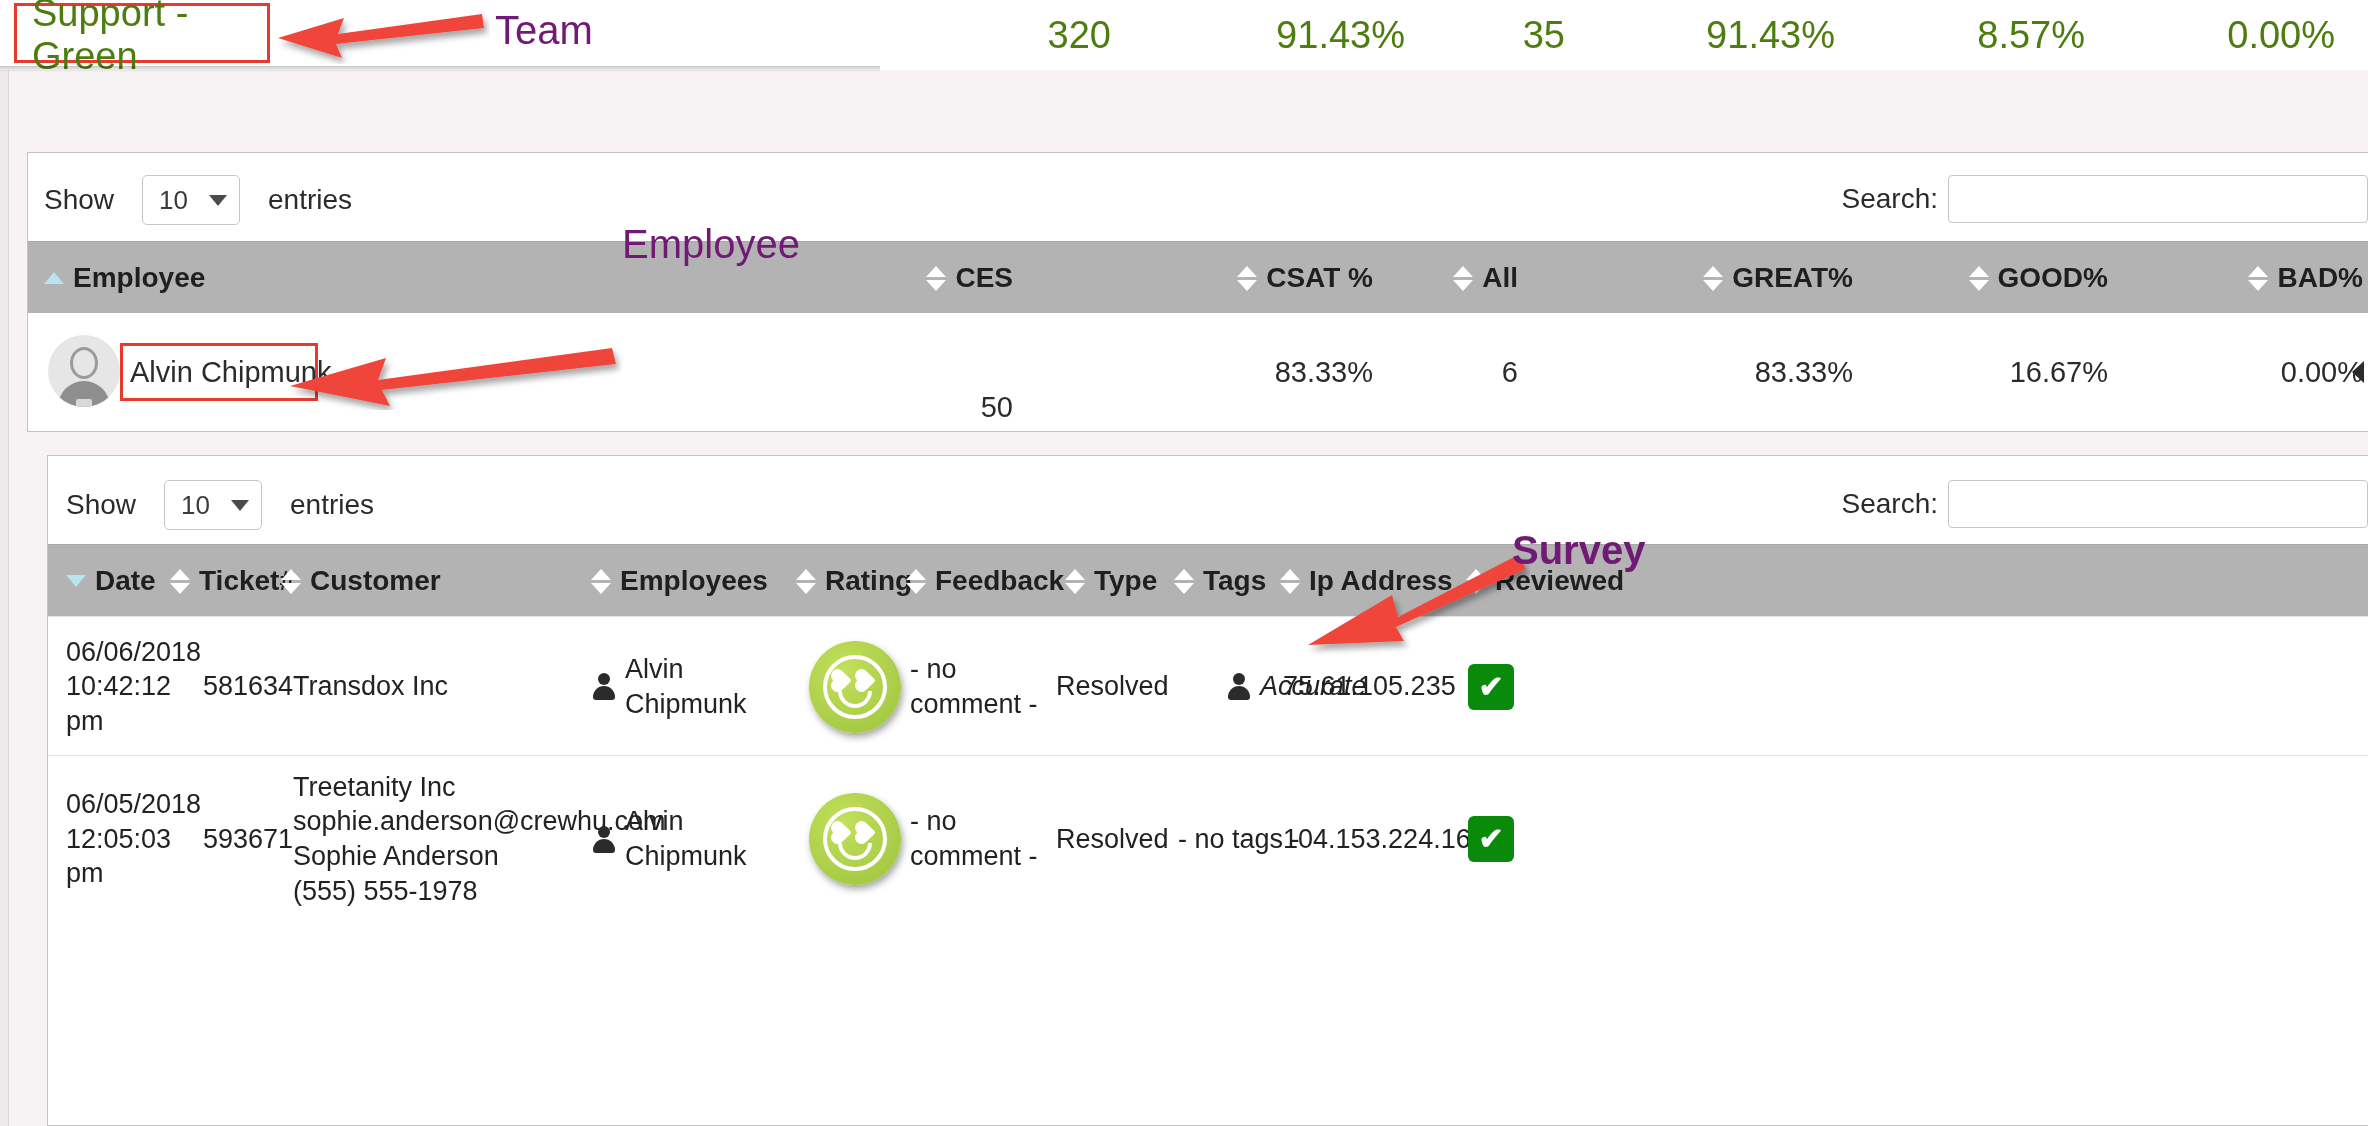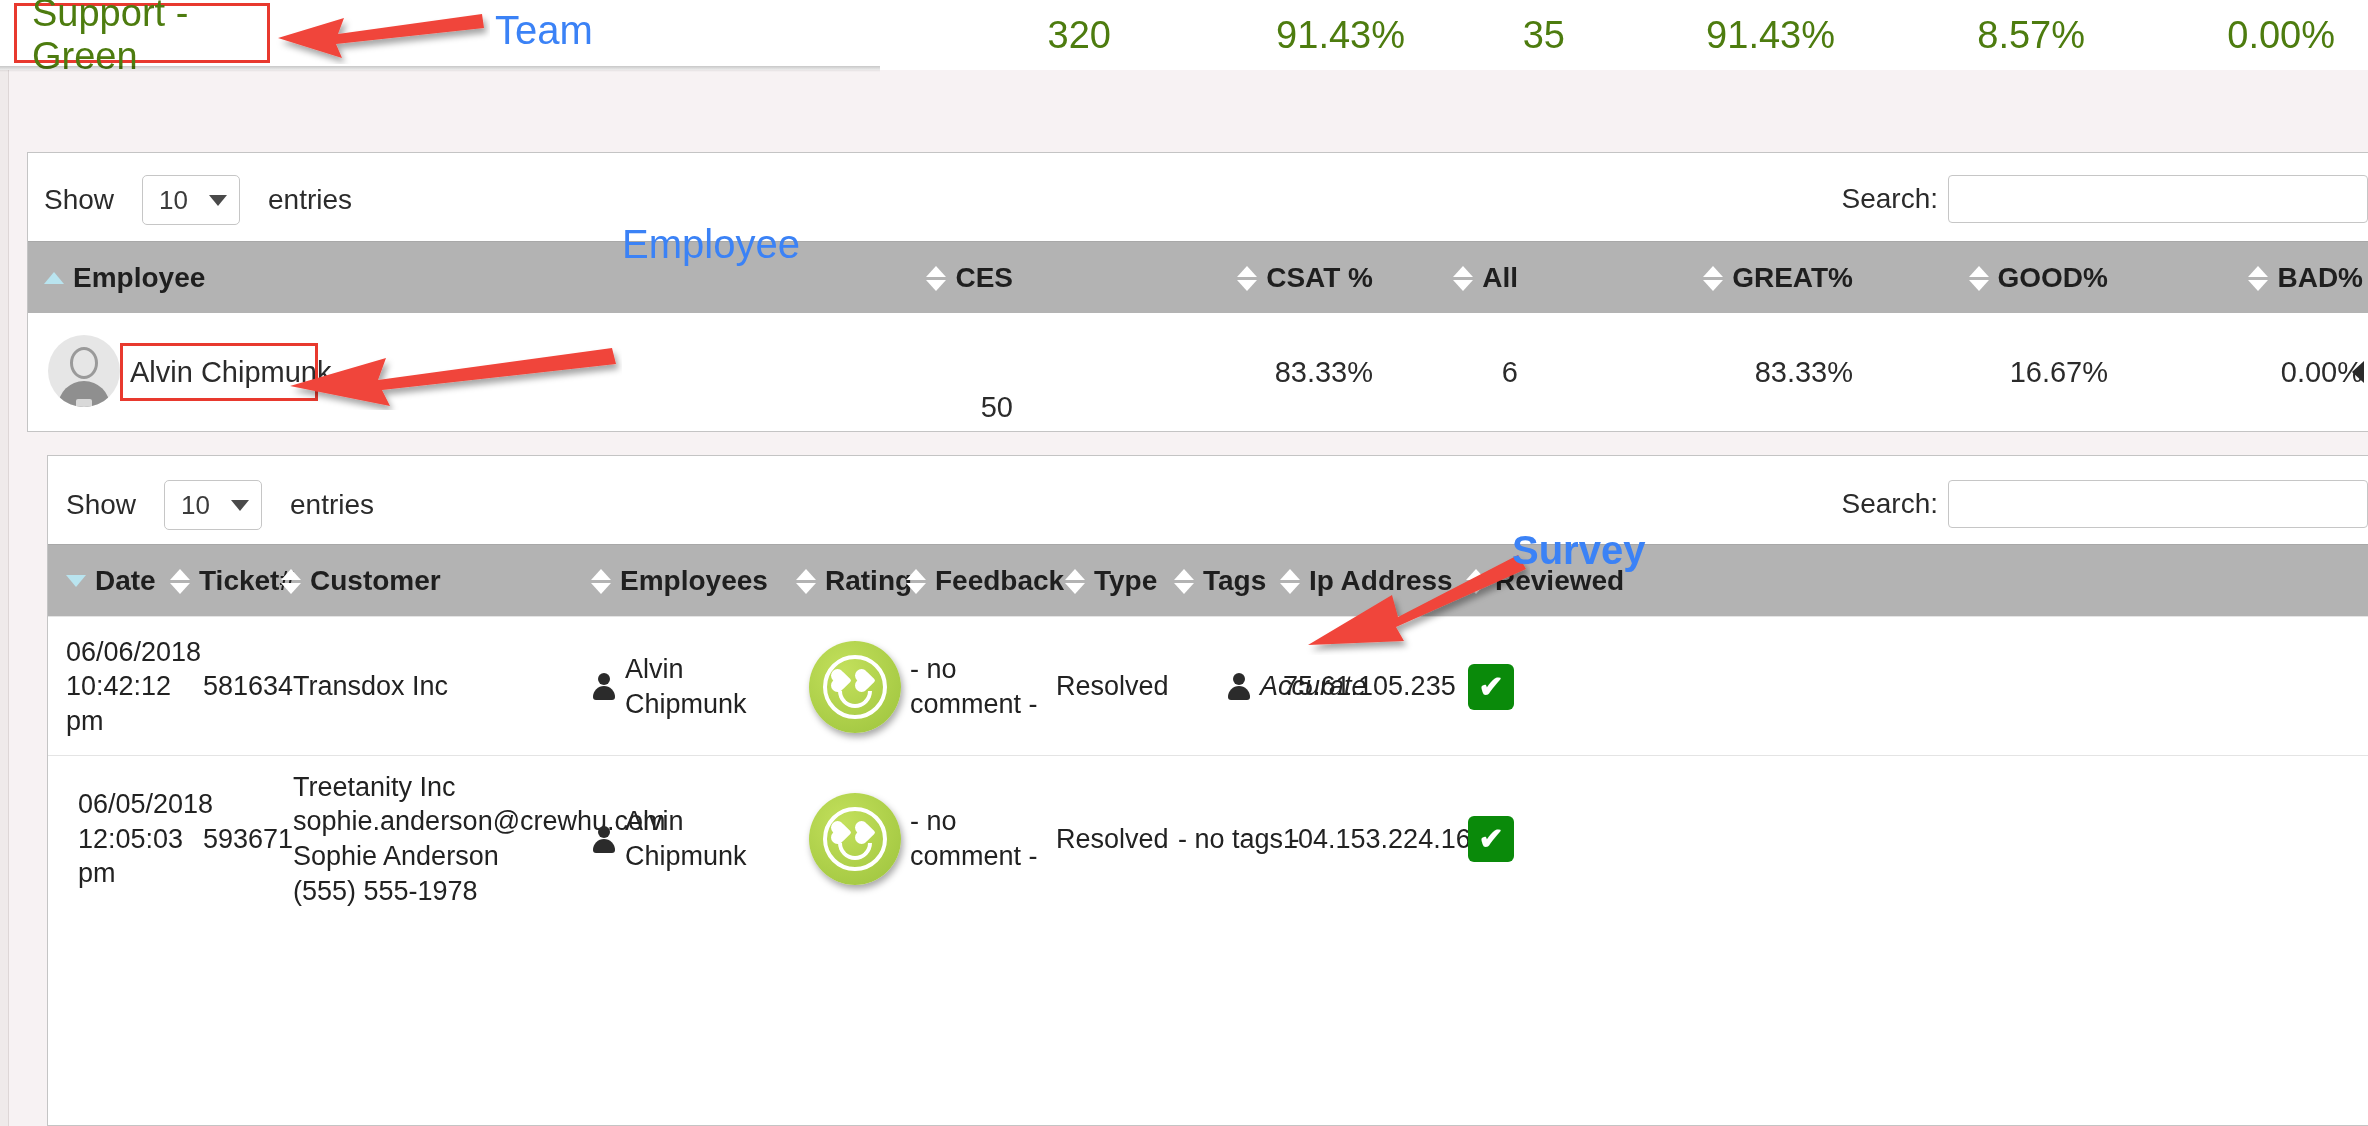--- a/index.html
+++ b/index.html
@@ -28,21 +28,21 @@
     border: 3px solid #e8392e; background: transparent;
   }
   .left-edge-strip {
     position: absolute; left: 0; top: 0; width: 9px; height: 70px;
     background: #e9e9e9; border-right: 1px solid #d8d8d8;
   }
   .num-cell { justify-content: flex-end; }
 
   
   .annot-label {
-    position: absolute; font-size: 40px; color: #3b82f6;
+    position: absolute; font-size: 40px; color: #701a75;
     font-family: "Liberation Sans", sans-serif; white-space: nowrap;
   }
   .arrow-svg { position: absolute; pointer-events: none; }
 
   
   .bg-strip {
     position: absolute; left: 0; top: 70px; width: 2368px; height: 1056px;
     background: #f7f2f3;
   }
   .bg-left-rail {
@@ -476,21 +476,21 @@
         <span class="person-icon"></span>
         <span>Accurate</span>
       </div>
       <div class="td" style="left:1235px;width:230px;height:139px;">75.61.105.235</div>
       <div class="td" style="left:1420px;width:110px;height:139px;justify-content:flex-start;">
         <span class="check-badge">✔</span>
       </div>
     </div>
 
     <div class="tbody-row" style="height:166px;">
-      <div class="td" style="left:18px;width:110px;height:166px;margin-left:12px;">
+      <div class="td" style="left:18px;width:110px;height:166px;">
         <span class="stack">
           <span>06/05/2018</span>
           <span>12:05:03</span>
           <span>pm</span>
         </span>
       </div>
       <div class="td" style="left:155px;width:120px;height:166px;">593671</div>
       <div class="td" style="left:245px;width:300px;height:166px;">
         <span class="stack">
           <span>Treetanity Inc</span>

